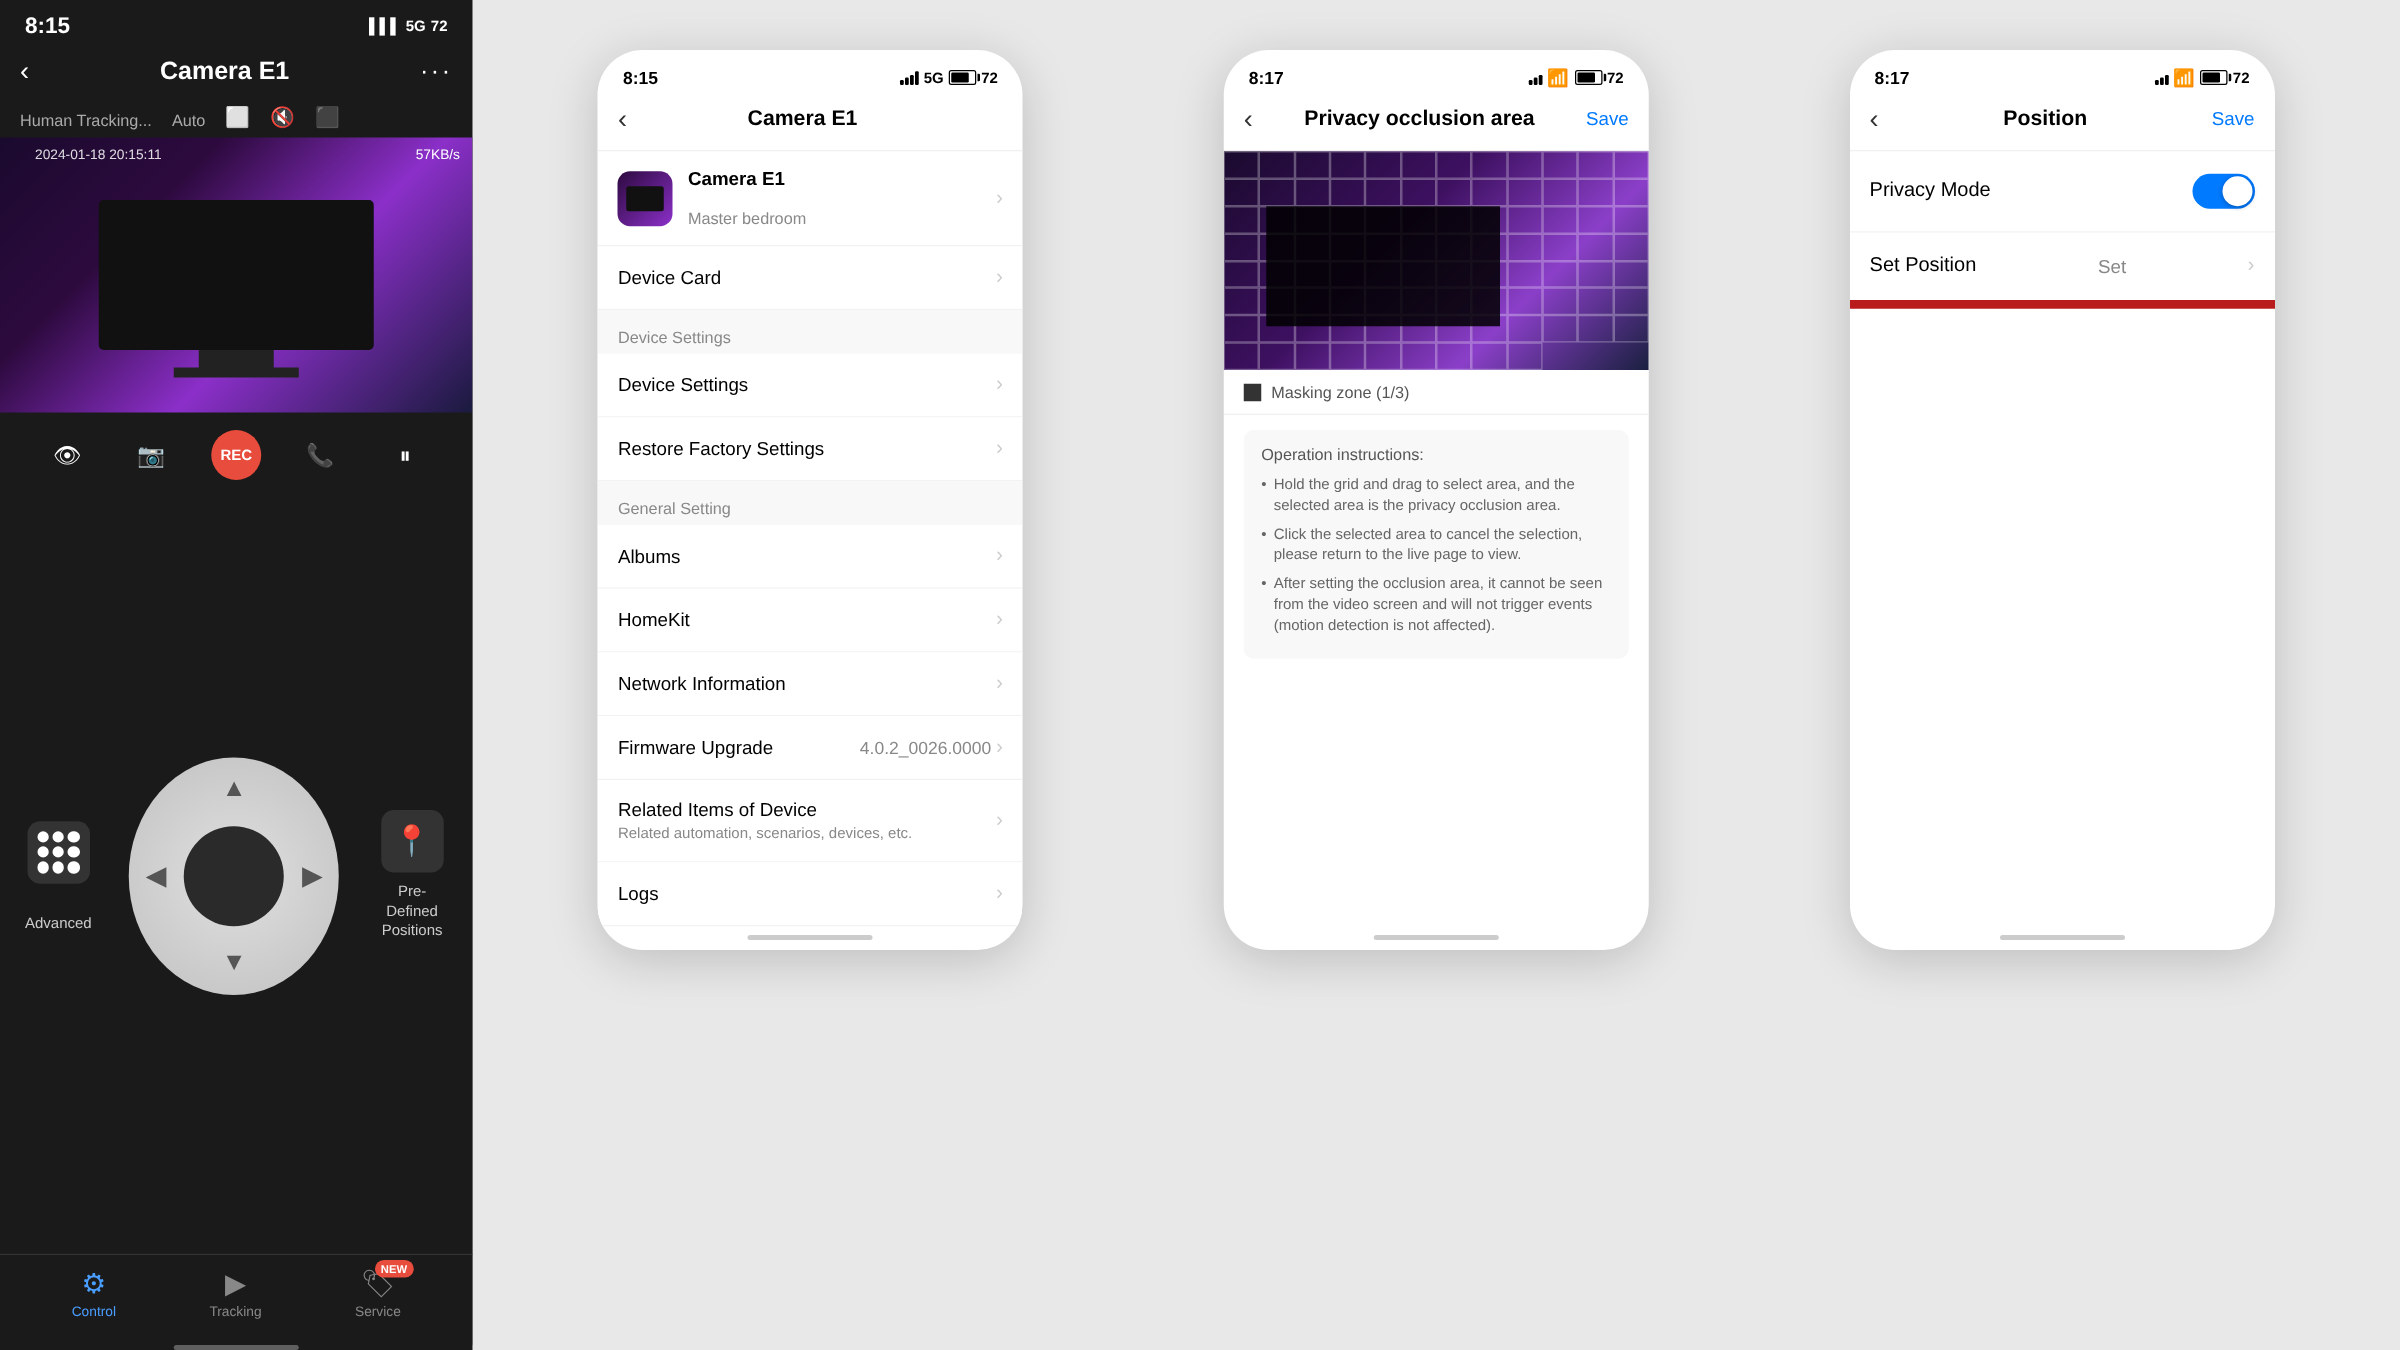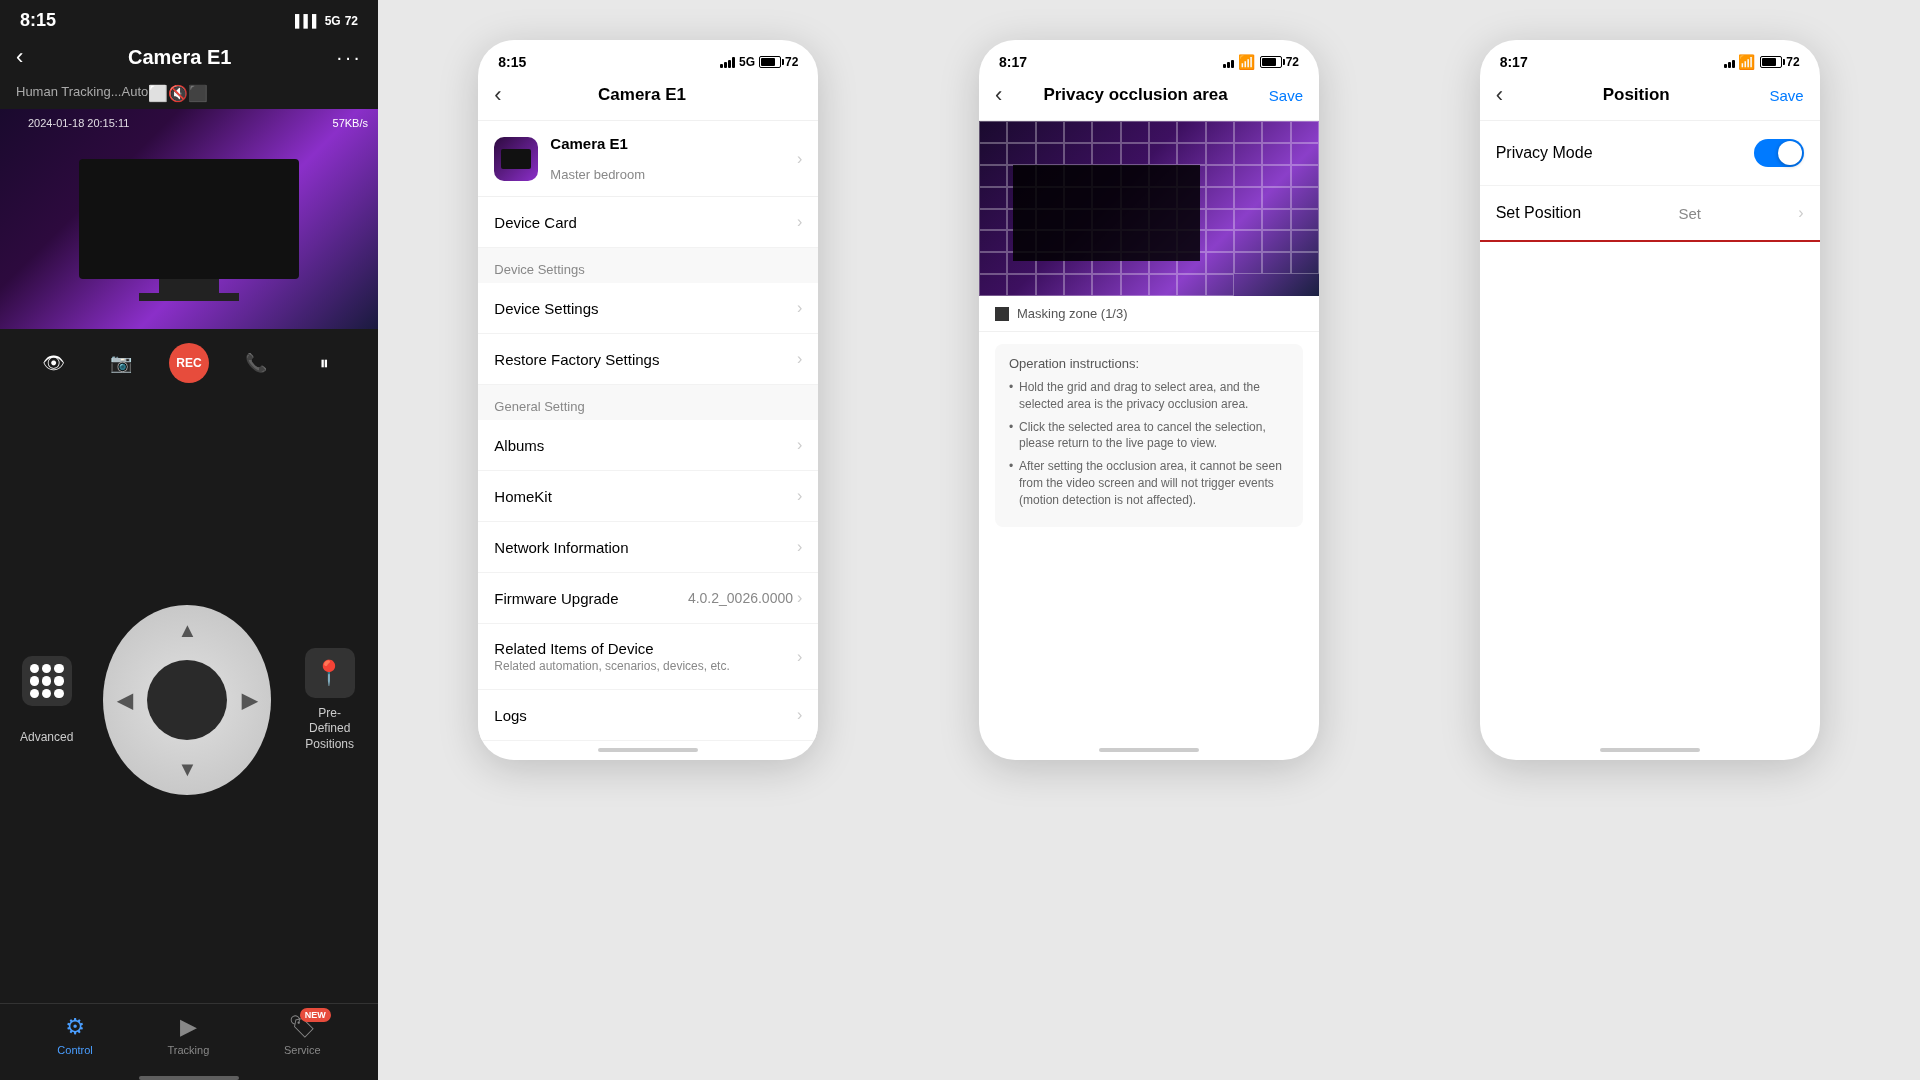--- a/index.html
+++ b/index.html
@@ -42,23 +42,23 @@
       justify-content: space-between;
       padding: 8px 16px;
       color: #fff;
     }
     .phone1-header .title { font-size: 20px; font-weight: 600; }
     .phone1-header .back-btn { font-size: 22px; color: #fff; }
     .phone1-header .more-btn { font-size: 20px; color: #fff; letter-spacing: 2px; }
 
     .phone1-controls-bar {
       display: flex;
-      align-items: flex-start;
+      align-items: flex-end;
       padding: 6px 16px;
-      gap: 0;
+      gap: 16px;
       color: #aaa;
       font-size: 13px;
     }
 
     .camera-feed {
       width: 378px;
       height: 220px;
       background: linear-gradient(135deg, #1a0a2e 0%, #2d0a3e 30%, #8b2fc9 60%, #1a1a3e 100%);
       position: relative;
       flex-shrink: 0;
@@ -469,21 +469,21 @@
       top: 2px;
       right: 2px;
       box-shadow: 0 1px 4px rgba(0,0,0,0.3);
     }
 
     .set-position-row {
       display: flex;
       align-items: center;
       justify-content: space-between;
       padding: 18px 16px;
-      border-bottom: 2px solid #b91c1c;
+      border-bottom: 7px solid #b91c1c;
     }
     .set-label { font-size: 16px; color: #000; }
     .set-value { font-size: 15px; color: #888; }
     .set-chevron { color: #ccc; font-size: 16px; }
 
     
     .signal-bars {
       display: flex;
       align-items: flex-end;
       gap: 1px;

